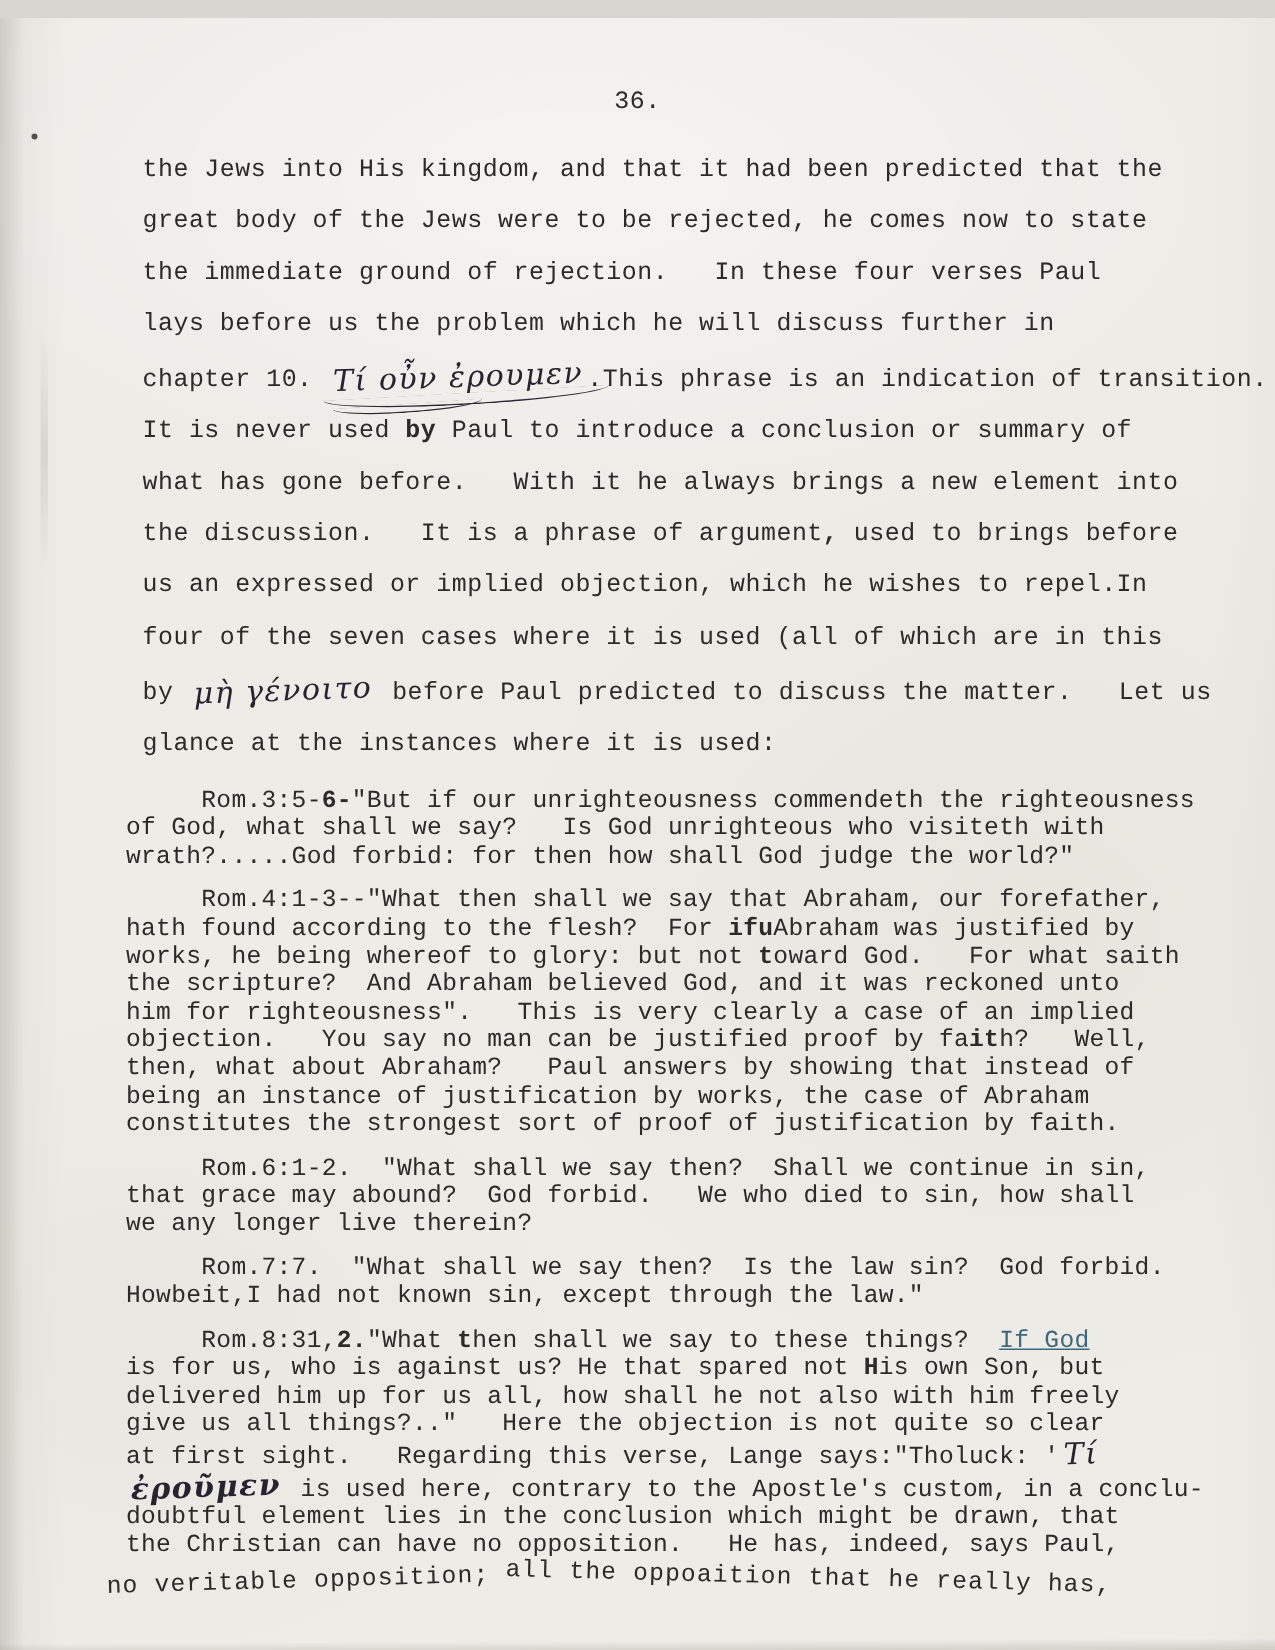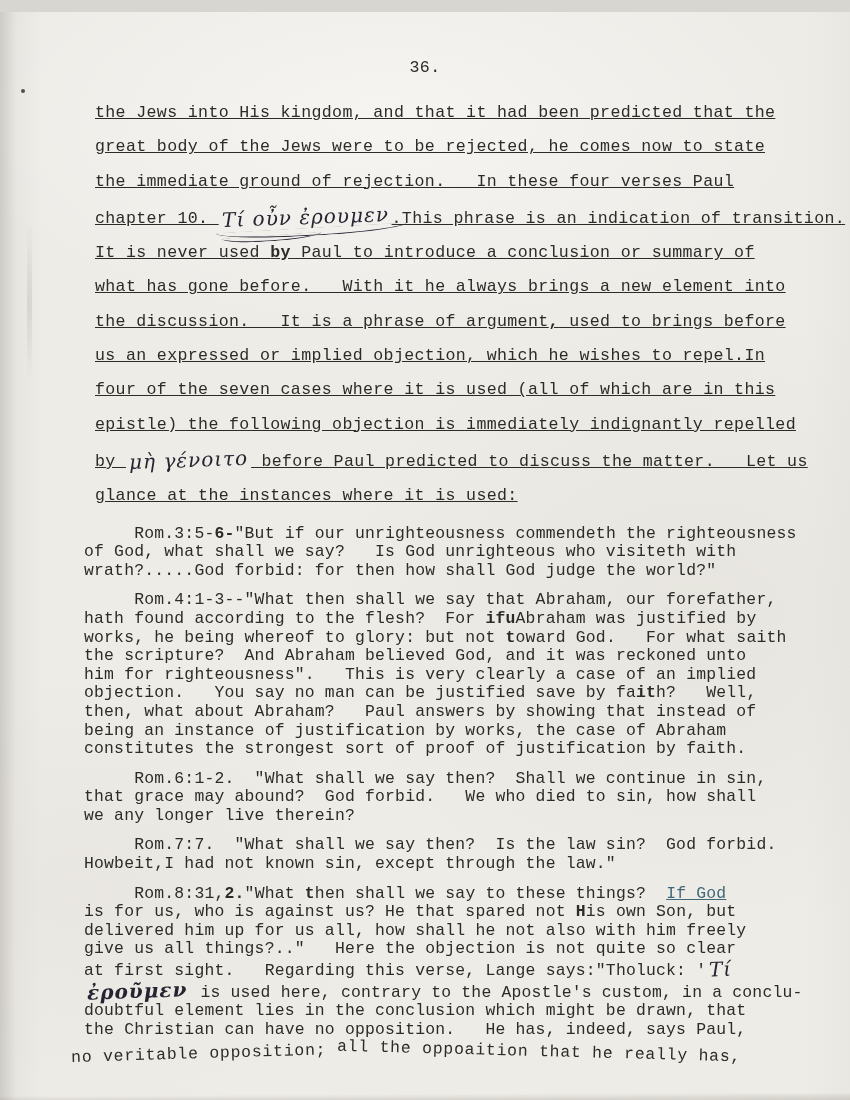--- a/index.html
+++ b/index.html
@@ -31,21 +31,21 @@
     transform:rotate(-0.2deg);}
   .speck{position:absolute;left:21px;top:77px;width:4px;height:4px;border-radius:50%;background:#51504b;}
 
   .page-number{position:absolute;top:46px;left:0;right:0;text-align:center;
     font-size:16.6px;letter-spacing:0.4px;}
 
   .body{position:absolute;top:84px;left:95px;right:40px;}
 
   .block{margin:0;}
   .line{display:block;white-space:pre;}
-  .block.double .line{line-height:34.3px;font-size:16.6px;letter-spacing:0.35px;text-decoration:underline;}
+  .block.double .line{line-height:34.3px;font-size:16.6px;letter-spacing:0.35px;}
   .block.single{margin-left:-11px;margin-top:11px;}
   .block.single .line{line-height:18.6px;font-size:16.4px;letter-spacing:0.2px;}
 
   .heavy{font-weight:bold;}
   .blue{color:#41687a;text-decoration:underline;}
 
   .greek{
     font-family:"DejaVu Serif","Liberation Serif",serif;
     font-style:italic;
     font-size:20px;
@@ -79,42 +79,42 @@
 <div class="page">
   <div class="edge-left"></div>
   <div class="fold-streak"></div>
   <div class="speck"></div>
   <div class="page-number">36.</div>
   <div class="body" id="doc-body">
       <div class="block double">
         <div class="line"><span class="">the Jews into His kingdom, and that it had been predicted that the</span></div>
         <div class="line"><span class="">great body of the Jews were to be rejected, he comes now to state</span></div>
         <div class="line"><span class="">the immediate ground of rejection.   In these four verses Paul</span></div>
+        <div class="line"><span class="">lays before us the problem which he will discuss further in</span></div>
         <div class="line"><span class="">chapter 10. </span><span class="greek gk-underline">Τί οὖν ἐρουμεν</span><span class="">.This phrase is an indication of transition.</span></div>
         <div class="line"><span class="">It is never used </span><span class="heavy">by</span><span class=""> Paul to introduce a conclusion or summary of</span></div>
         <div class="line"><span class="">what has gone before.   With it he always brings a new element into</span></div>
         <div class="line"><span class="">the discussion.   It is a phrase of argument</span><span class="heavy">,</span><span class=""> used to brings before</span></div>
         <div class="line"><span class="">us an expressed or implied objection, which he wishes to repel.In</span></div>
         <div class="line"><span class="">four of the seven cases where it is used (all of which are in this</span></div>
-        <div class="line"><span class="">epistle) the following objection is immediately indignantly repelled</span></div>
         <div class="line"><span class="">by </span><span class="greek">μὴ γένοιτο</span><span class=""> before Paul predicted to discuss the matter.   Let us</span></div>
         <div class="line"><span class="">glance at the instances where it is used:</span></div>
       </div>
       <div class="block single">
         <div class="line"><span class="">     Rom.3:5-</span><span class="heavy">6-</span><span class="">"But if our unrighteousness commendeth the righteousness</span></div>
         <div class="line"><span class="">of God, what shall we say?   Is God unrighteous who visiteth with</span></div>
         <div class="line"><span class="">wrath?.....God forbid: for then how shall God judge the world?"</span></div>
       </div>
       <div class="block single">
         <div class="line"><span class="">     Rom.4:1-3--"What then shall we say that Abraham, our forefather,</span></div>
         <div class="line"><span class="">hath found according to the flesh?  For </span><span class="heavy">ifu</span><span class="">Abraham was justified by</span></div>
         <div class="line"><span class="">works, he being whereof to glory: but not </span><span class="heavy">t</span><span class="">oward God.   For what saith</span></div>
         <div class="line"><span class="">the scripture?  And Abraham believed God, and it was reckoned unto</span></div>
         <div class="line"><span class="">him for righteousness".   This is very clearly a case of an implied</span></div>
-        <div class="line"><span class="">objection.   You say no man can be justified save by fa</span><span class="heavy">it</span><span class="">h?   Well,</span></div>
+        <div class="line"><span class="">objection.   You say no man can be justified proof by fa</span><span class="heavy">it</span><span class="">h?   Well,</span></div>
         <div class="line"><span class="">then, what about Abraham?   Paul answers by showing that instead of</span></div>
         <div class="line"><span class="">being an instance of justification by works, the case of Abraham</span></div>
         <div class="line"><span class="">constitutes the strongest sort of proof of justification by faith.</span></div>
       </div>
       <div class="block single">
         <div class="line"><span class="">     Rom.6:1-2.  "What shall we say then?  Shall we continue in sin,</span></div>
         <div class="line"><span class="">that grace may abound?  God forbid.   We who died to sin, how shall</span></div>
         <div class="line"><span class="">we any longer live therein?</span></div>
       </div>
       <div class="block single">

